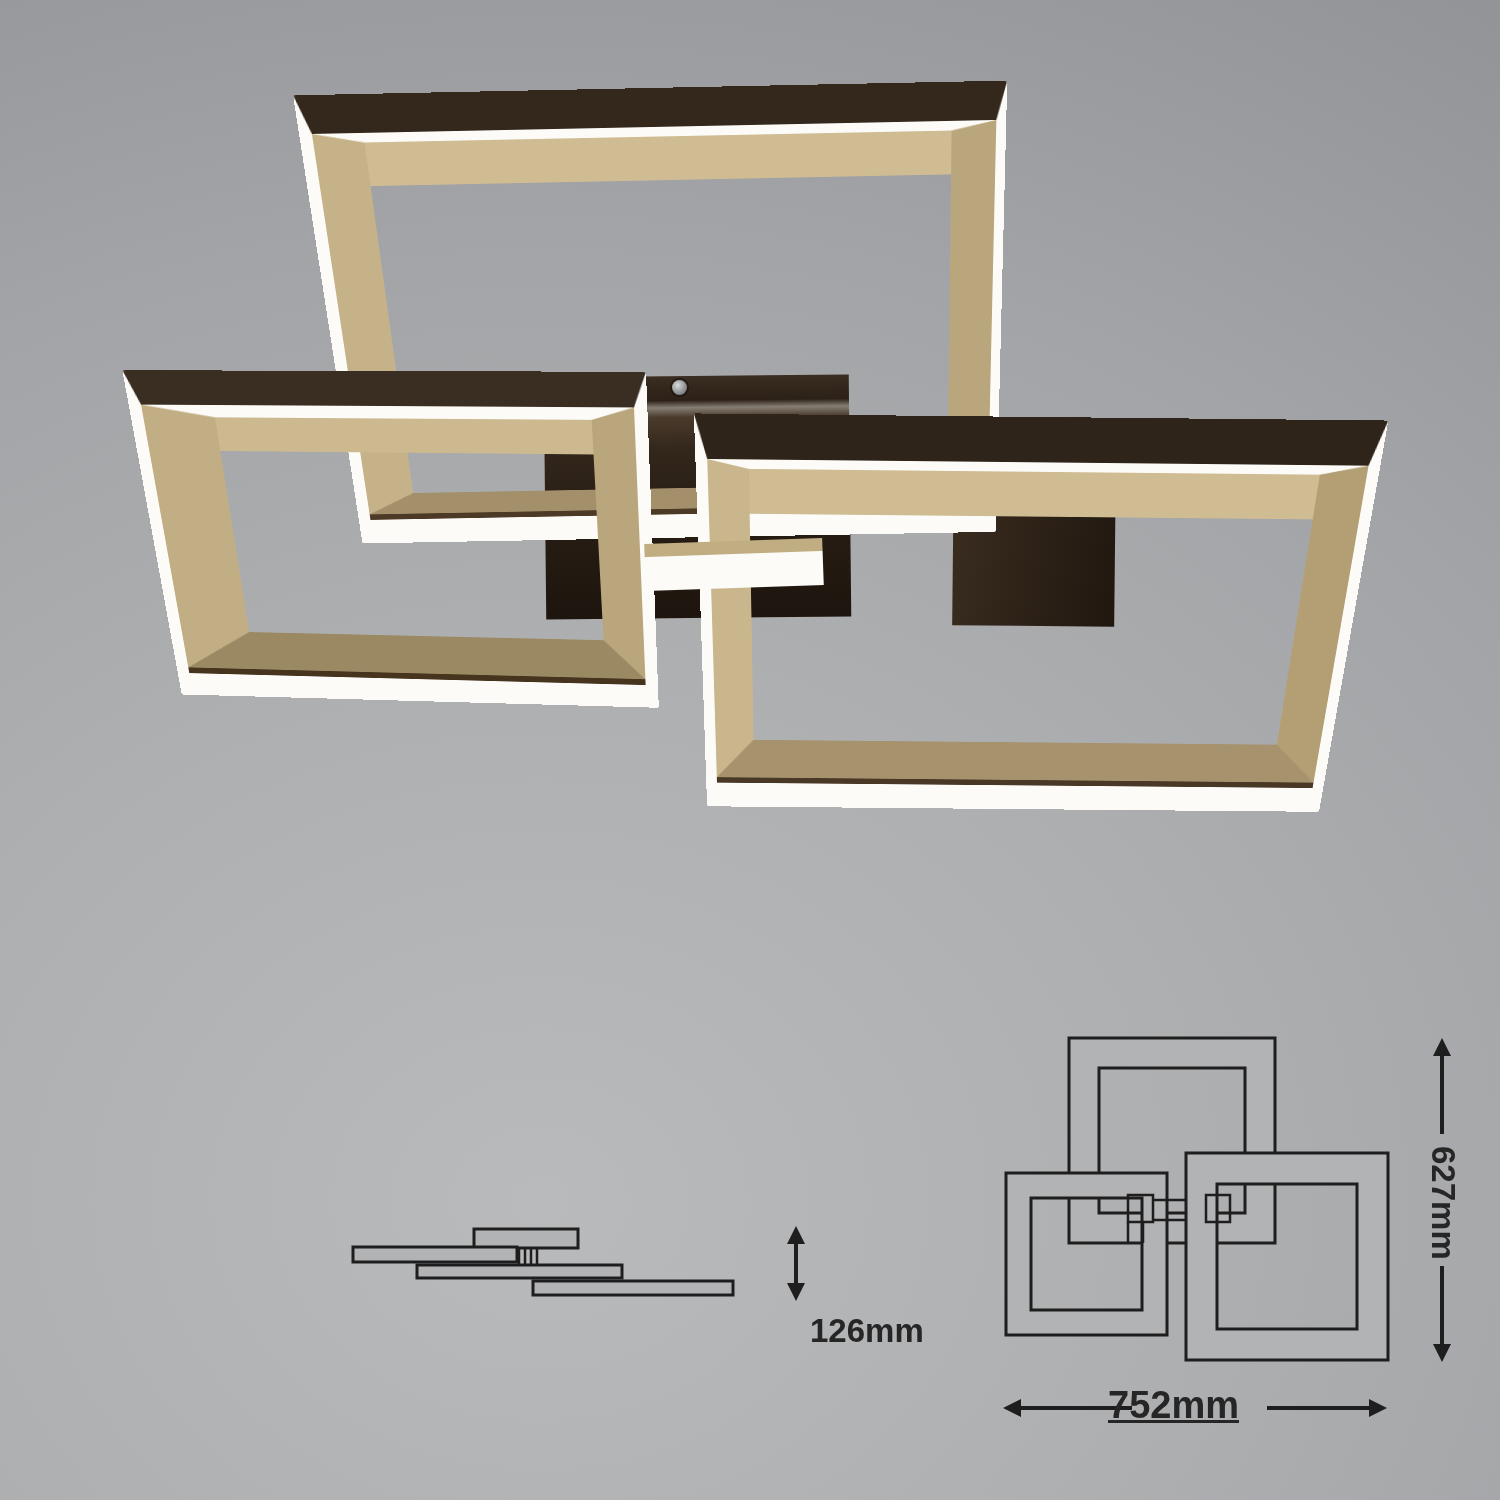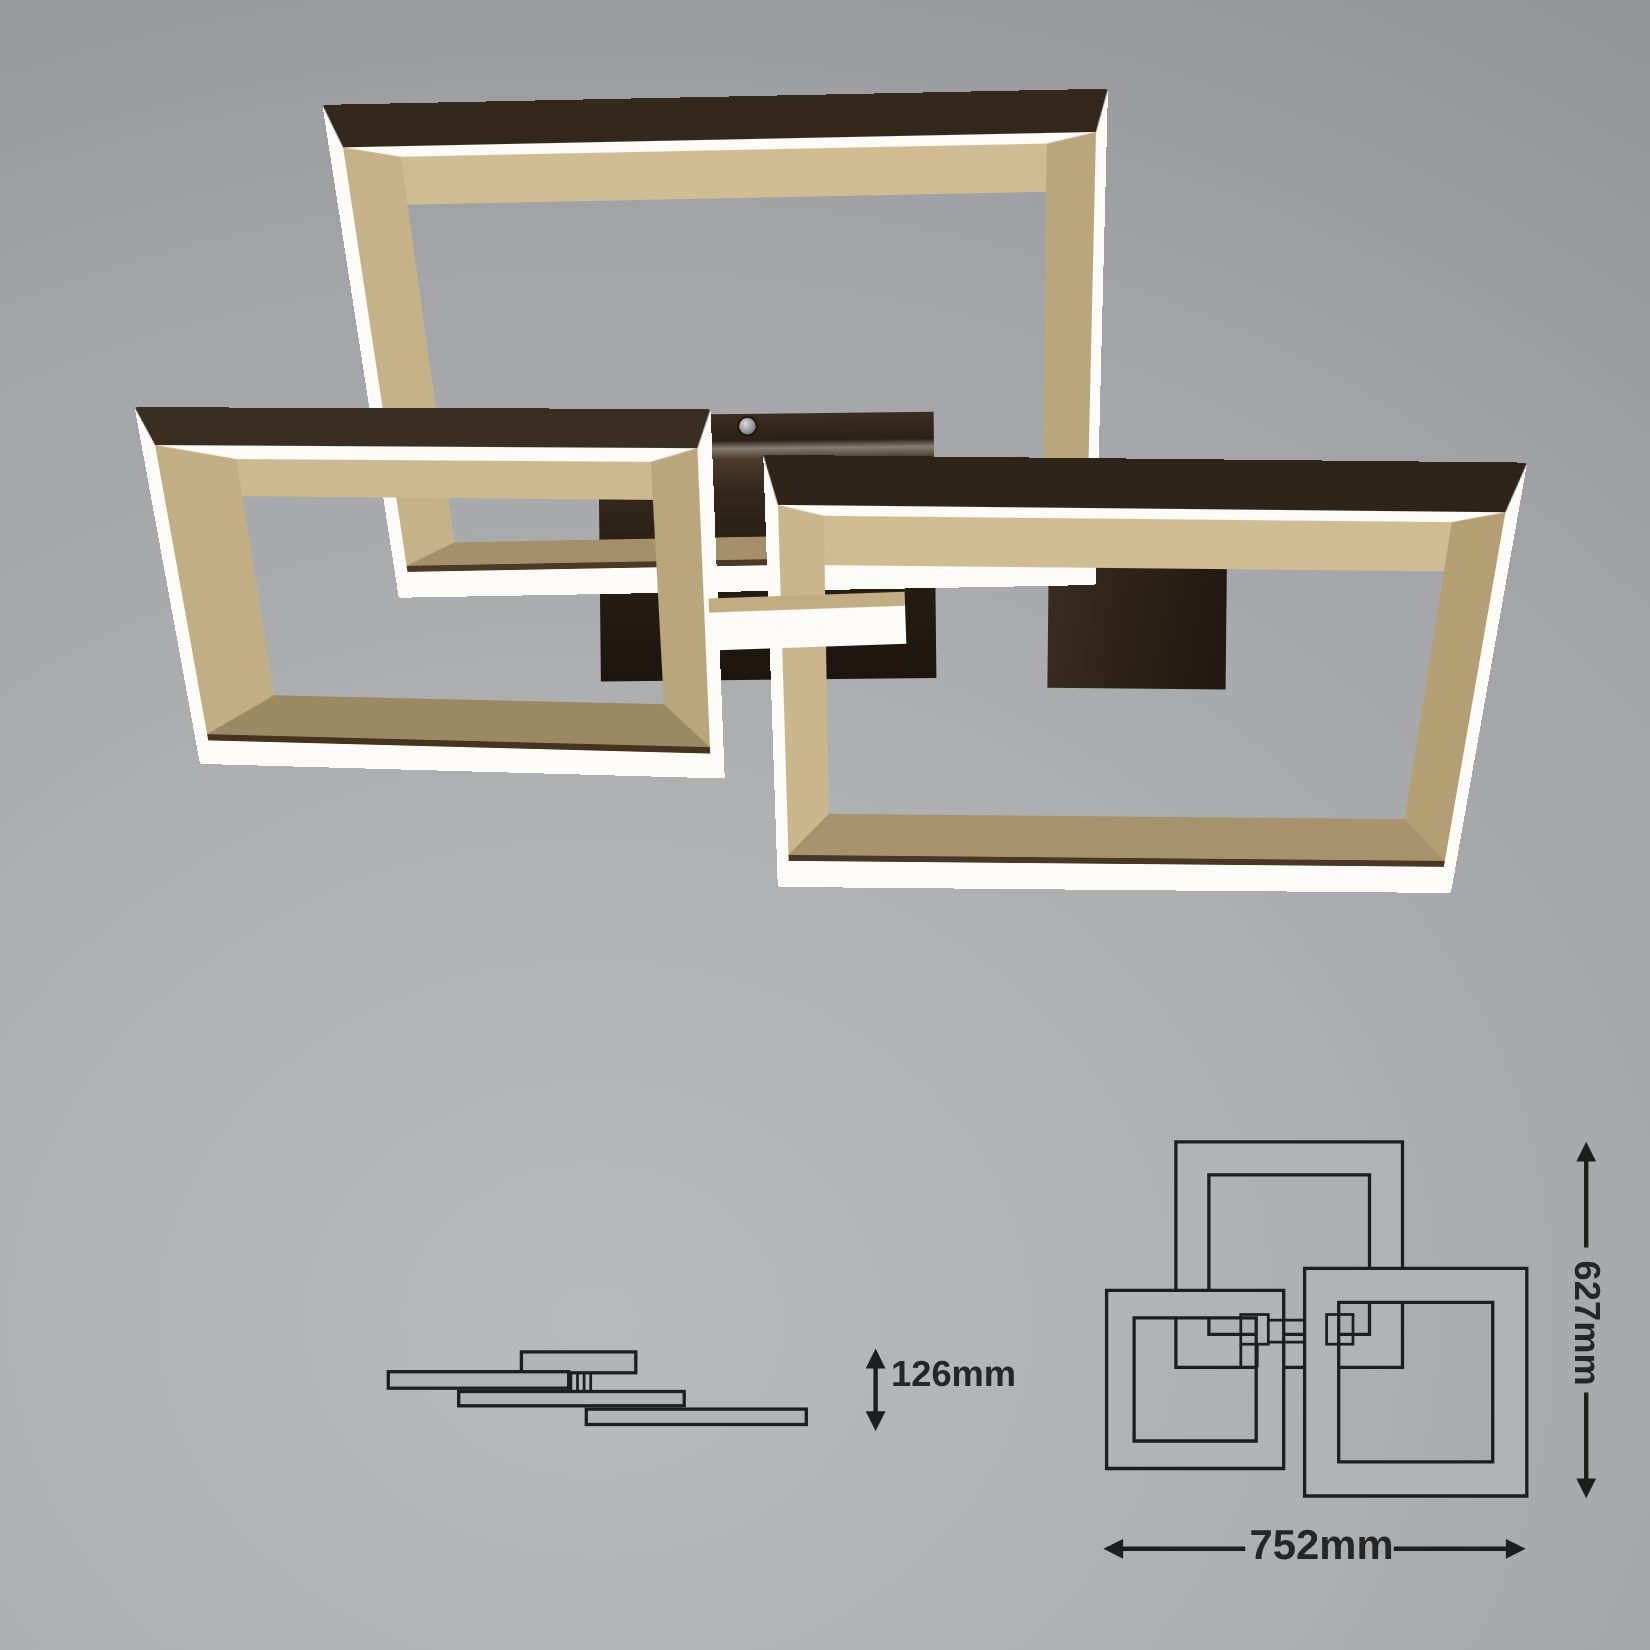--- a/index.html
+++ b/index.html
@@ -58,22 +58,22 @@
 
   
   .crossover{position:absolute;left:645px;top:541px;width:178px;height:47px;z-index:6;
     transform:rotate(-2deg);}
   .crossover .co-gold{height:13px;background:#c0ad82;}
   .crossover .co-white{height:34px;background:#fcfbf7;}
 
   
   .diagram-svg{position:absolute;z-index:7;}
   .dim-label{position:absolute;z-index:8;font-weight:700;color:#262626;}
-  .dim-label.h{left:810px;top:1230px;font-size:33px;letter-spacing:0px;}
-  .dim-label.w{left:1136px;top:1384px;font-size:38px;}
+  .dim-label.h{left:810px;top:1312px;font-size:33px;letter-spacing:0px;}
+  .dim-label.w{left:1108px;top:1384px;font-size:38px;text-decoration:underline;}
   .dim-label.d{left:1424px;top:1146px;font-size:33px;writing-mode:vertical-rl;}
 </style>
 </head>
 <body>
 
 <div class="stage">
 
   <div class="canopy-plate"></div>
   <div class="canopy-arm"></div>
   <div class="screw"></div>

